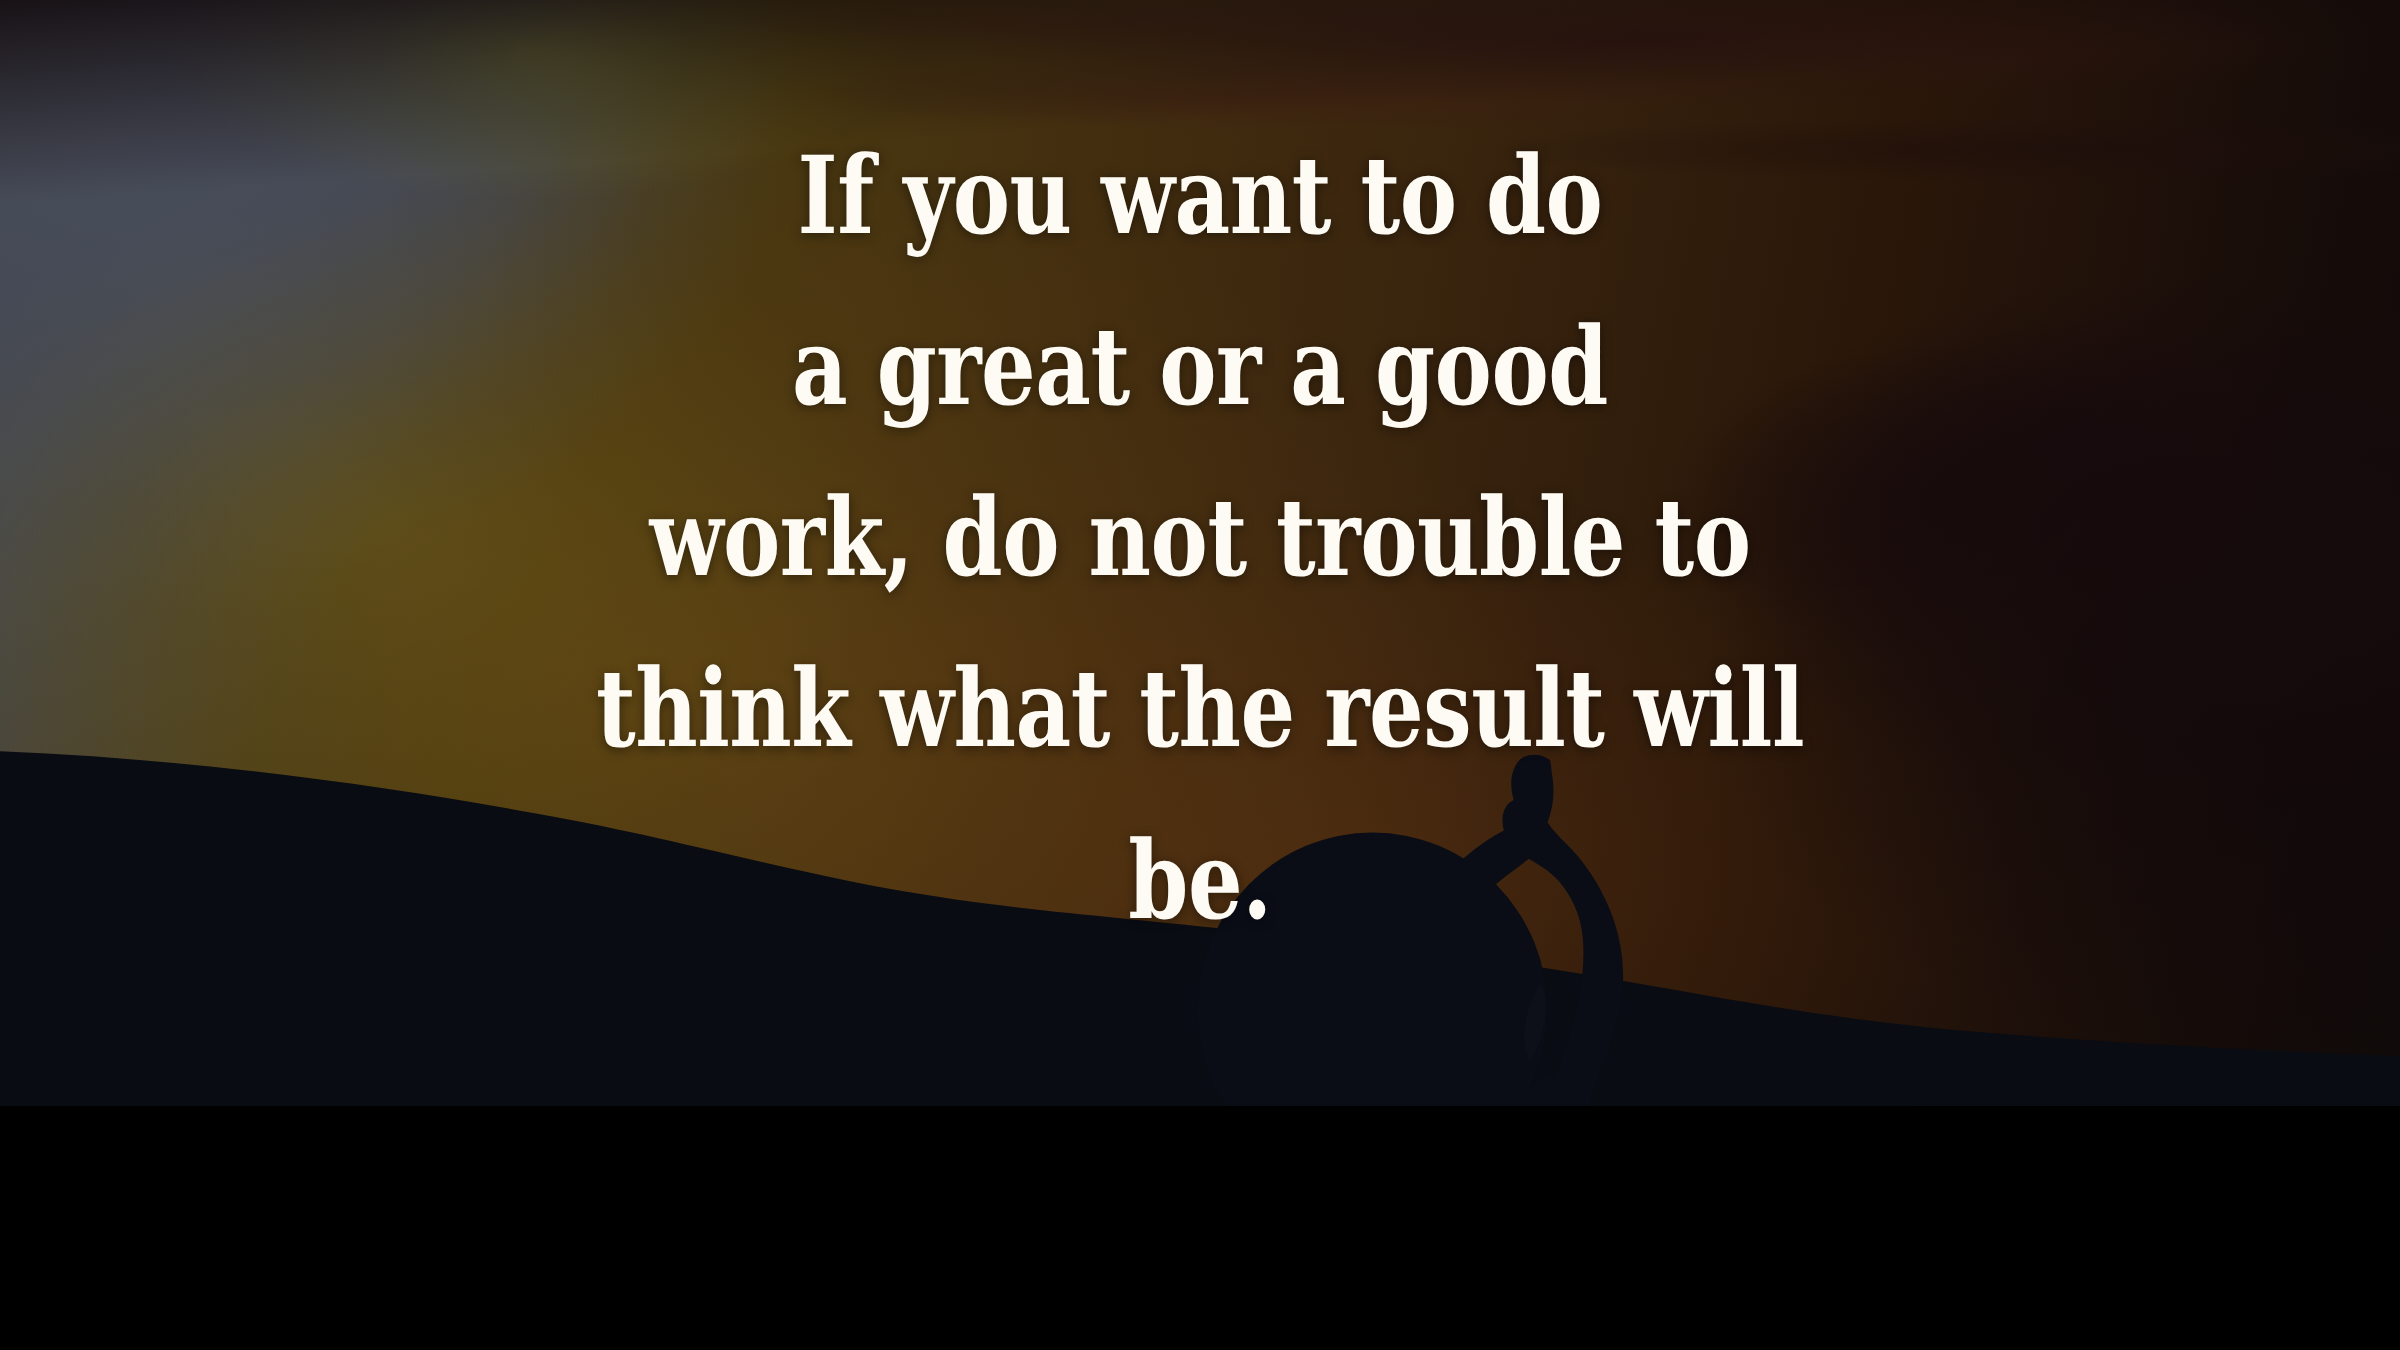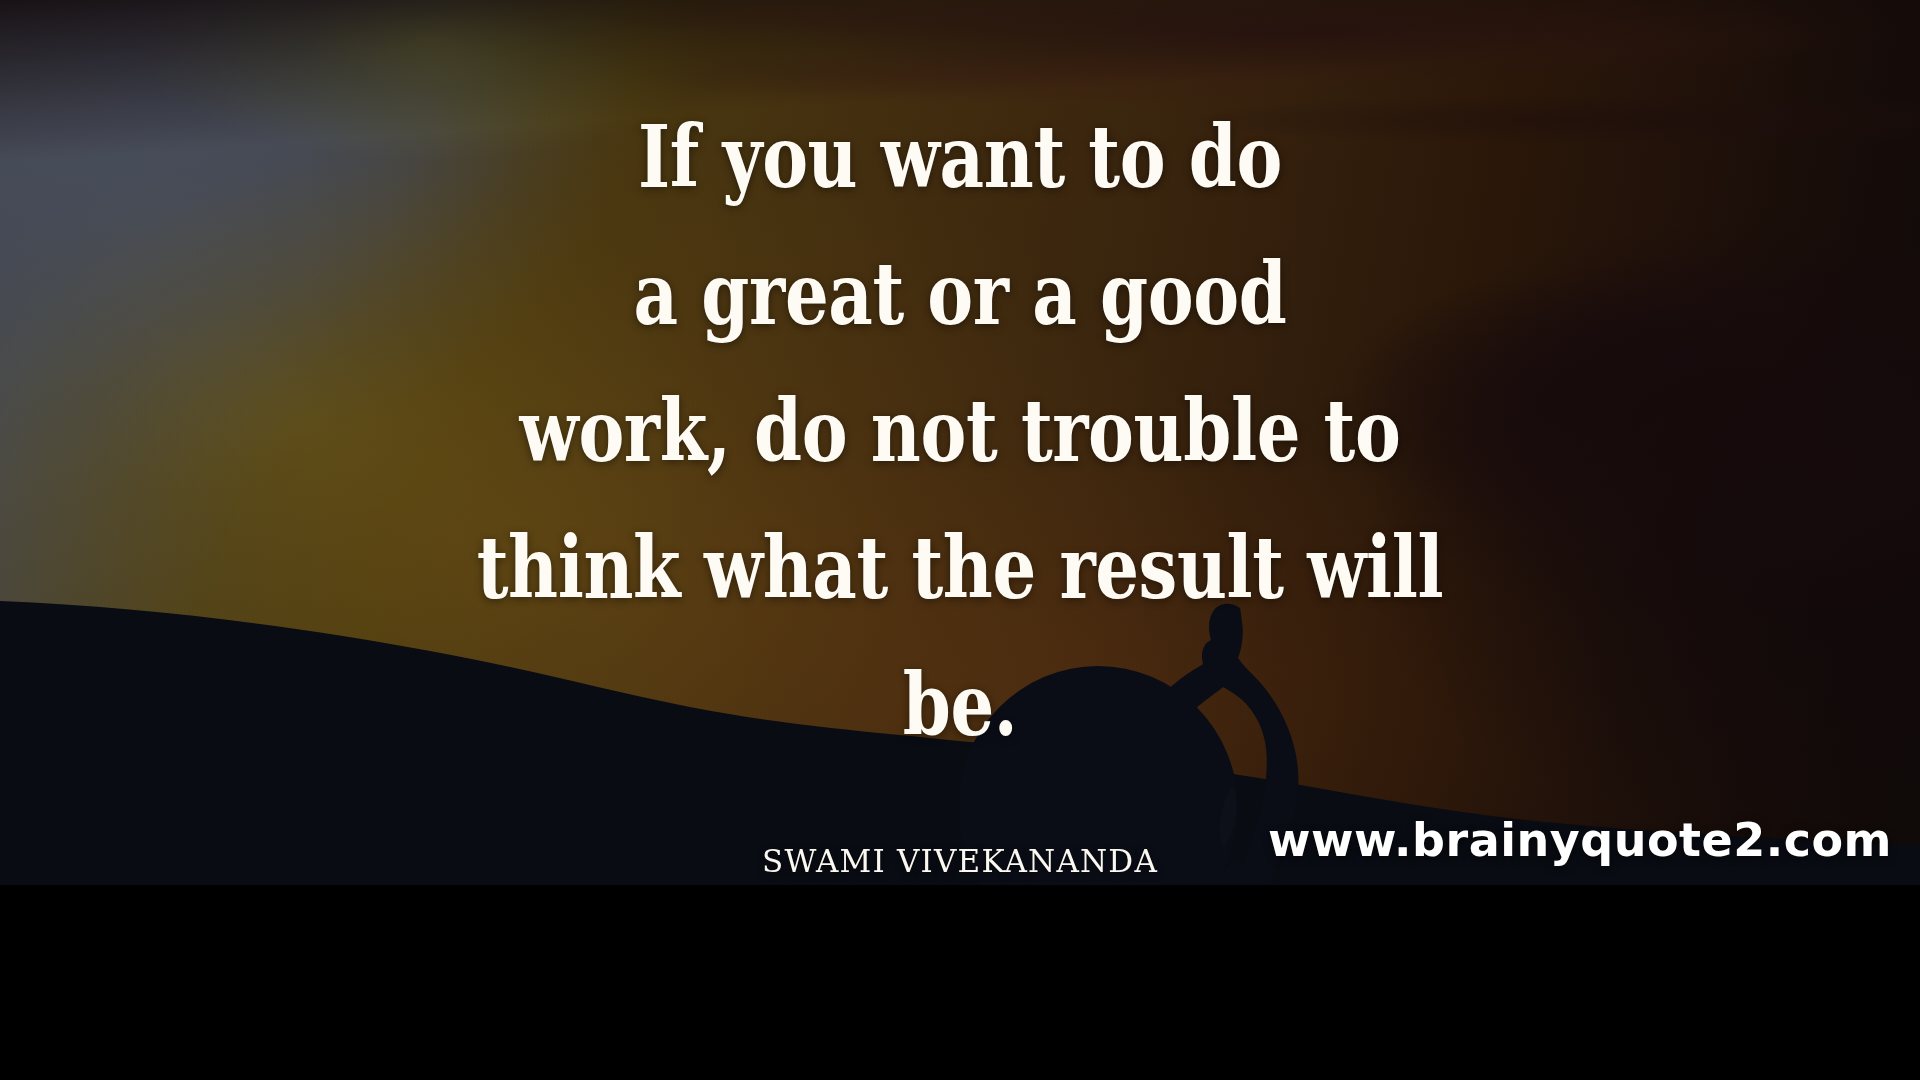--- a/index.html
+++ b/index.html
@@ -246,17 +246,15 @@
   </svg>
 
   <div id="quote-block">
     <span class="quote-line">If you want to do</span>
     <span class="quote-line">a great or a good</span>
     <span class="quote-line">work, do not trouble to</span>
     <span class="quote-line">think what the result will</span>
     <span class="quote-line">be.</span>
   </div>
 
-  <div id="attribution">SWAMI VIVEKANANDA</div>
-
-  <div id="watermark">www.brainyquote2.com</div>
+
 
 </div>
 
 </body></html>

